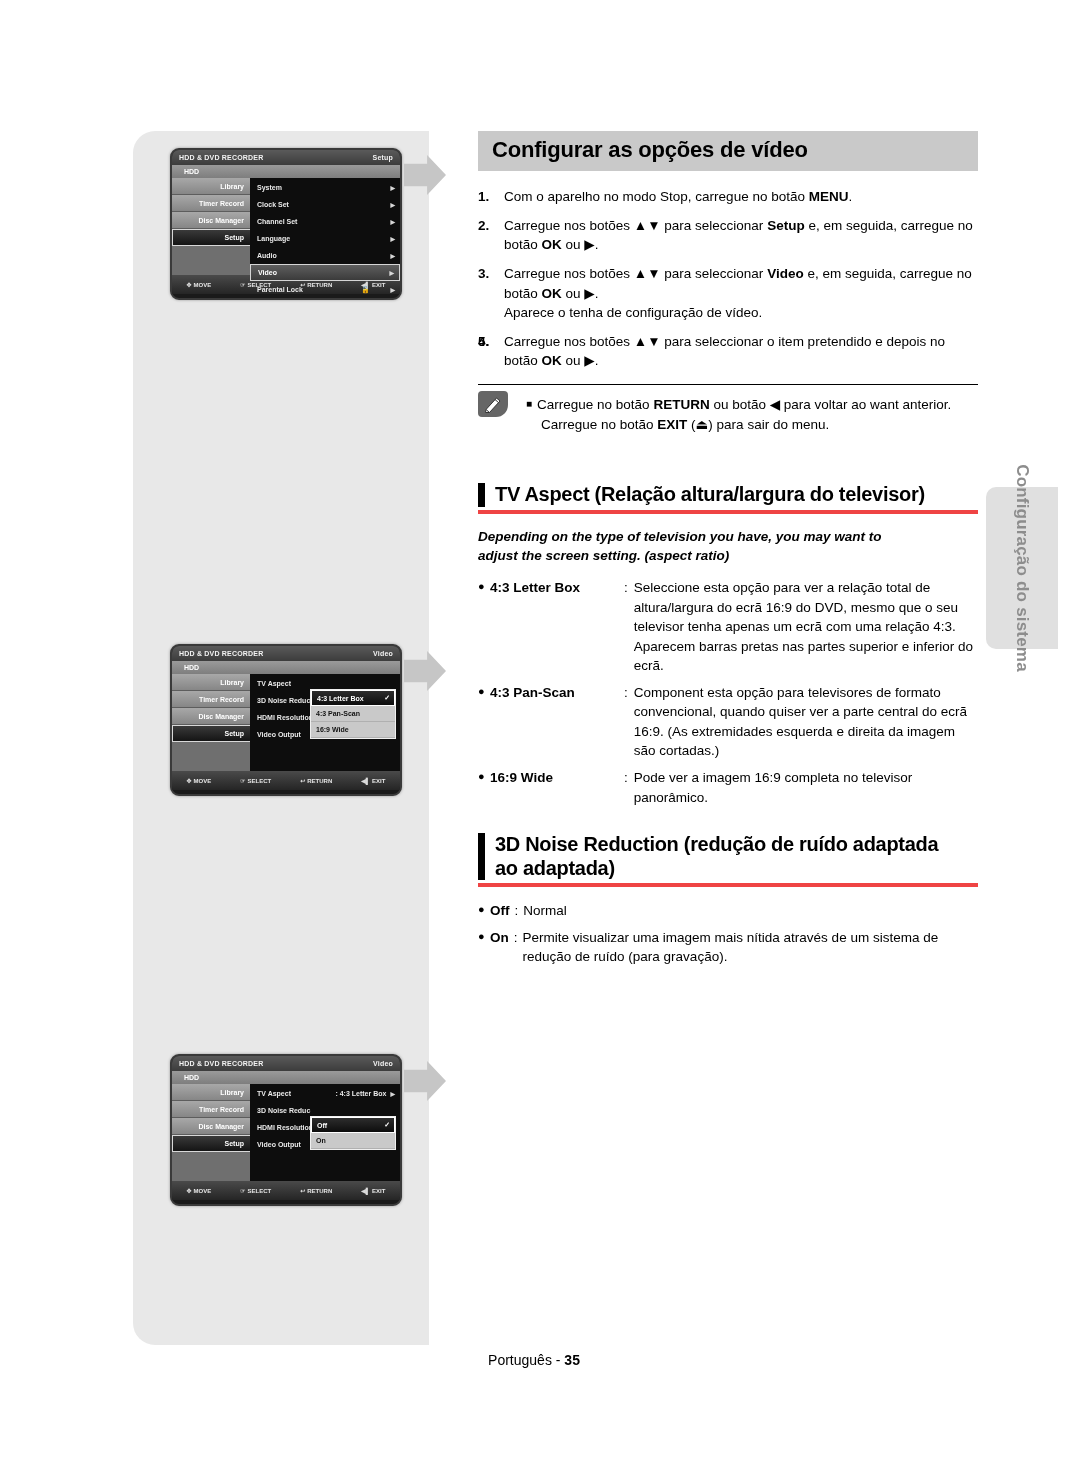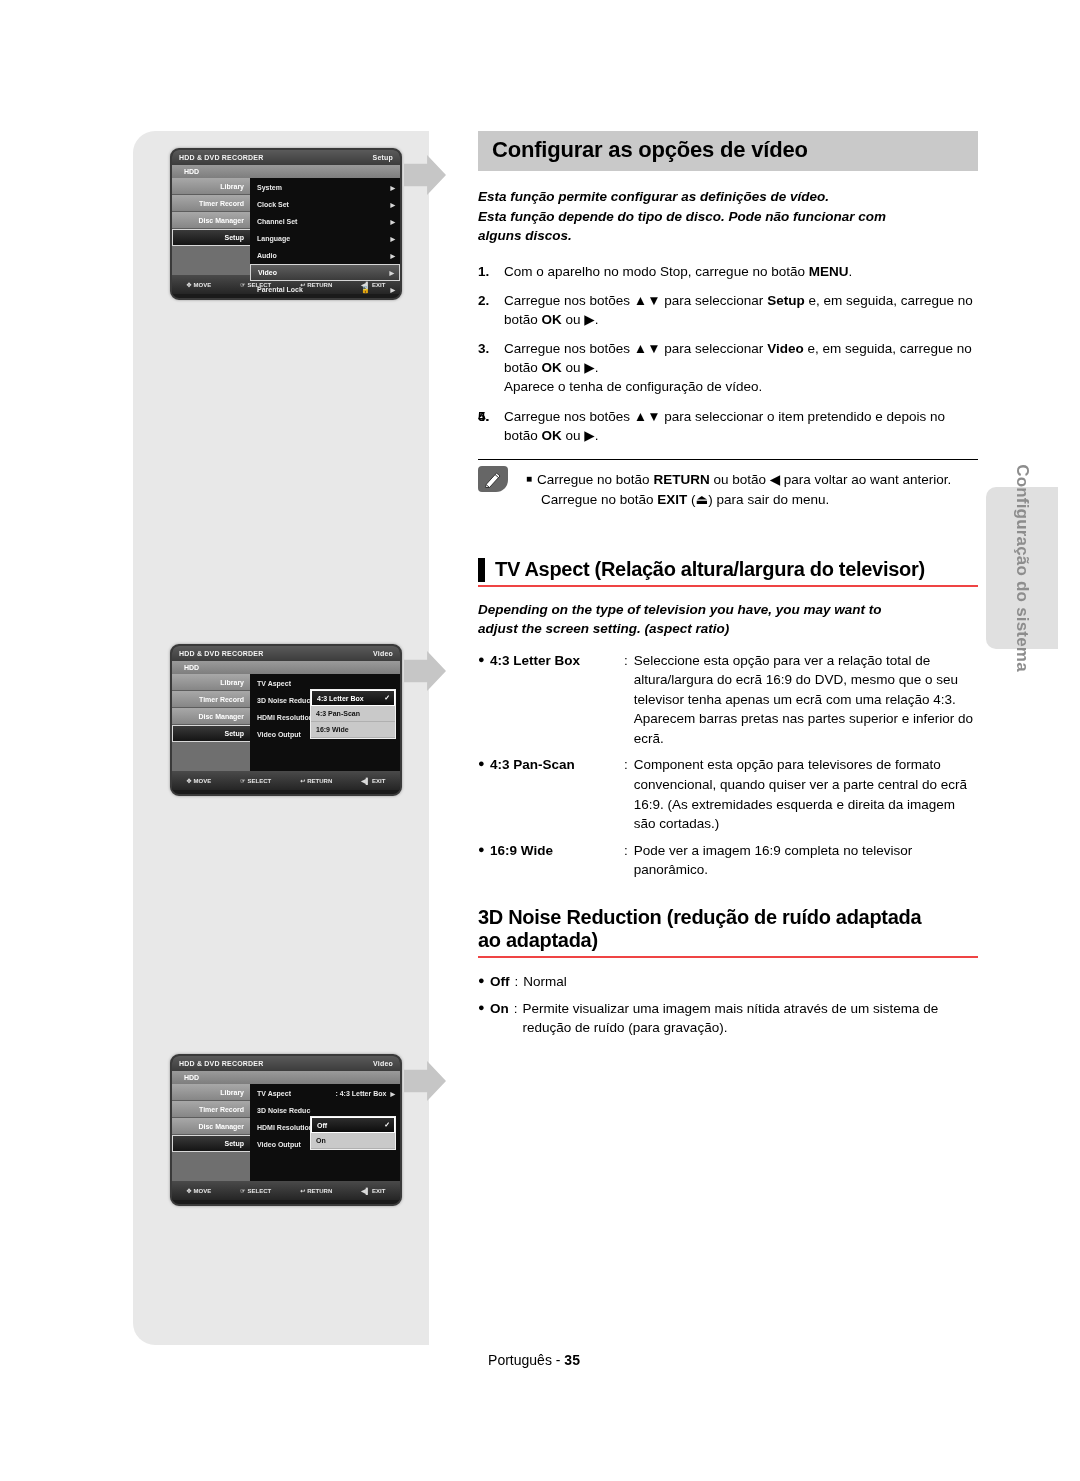--- a/index.html
+++ b/index.html
@@ -206,21 +206,21 @@
   .note-icon svg{display:block;}
   .note-body{
     margin-left:48px;
     font-size:13.5px;line-height:1.45;
   }
   .note-bullet{font-size:10px;vertical-align:2px;margin-right:5px;}
 
   
   .sec-head{
     margin-top:22px;
-    border-bottom:2px solid #ef4444;
+    border-bottom:4px solid #ef4444;
     padding-bottom:3px;
     display:flex;align-items:flex-start;
   }
   .sec-bar{
     width:7px;background:#000;
     margin-right:10px;
     align-self:stretch;
     flex:none;
   }
   .sec-title{
@@ -482,25 +482,20 @@
 <div class="connector" style="left:404px;top:1061px;"></div>
 
 <div class="side-tab">
   <span class="side-tab-text">Configuração do sistema</span>
 </div>
 
 <div class="content">
 
   <div class="band-title">Configurar as opções de vídeo</div>
 
-  <div class="intro">
-    <span>Esta função permite configurar as definições de vídeo.</span><br>
-    <span>Esta função depende do tipo de disco. Pode não funcionar com</span><br>
-    <span>alguns discos.</span>
-  </div>
 
   <ol class="steps" id="steps-list">
       <li><span class="num">1.</span><span><span>Com o aparelho no modo Stop, carregue no botão </span><b>MENU</b><span>.</span></span></li>
       <li><span class="num">2.</span><span><span>Carregue nos botões ▲▼ para seleccionar </span><b>Setup</b><span> e, em seguida, carregue no botão </span><b>OK</b><span> ou ▶.</span></span></li>
       <li><span class="num">3.</span><span><span>Carregue nos botões ▲▼ para seleccionar </span><b>Video</b><span> e, em seguida, carregue no botão </span><b>OK</b><span> ou ▶.</span><br><span>Aparece o tenha de configuração de vídeo.</span></span></li>
       <li><span class="num">4.</span></li>
       <li><span class="num">5.</span><span><span>Carregue nos botões ▲▼ para seleccionar o item pretendido e depois no botão </span><b>OK</b><span> ou ▶.</span></span></li>
     </ol>
 
   <div class="note">
@@ -541,21 +536,21 @@
         <span class="desc">Component esta opção para televisores de formato convencional, quando quiser ver a parte central do ecrã 16:9. (As extremidades esquerda e direita da imagem são cortadas.)</span>
       </li>
       <li>
         <span class="dot">●</span>
         <span class="term">16:9 Wide</span>
         <span class="colon">:</span>
         <span class="desc">Pode ver a imagem 16:9 completa no televisor panorâmico.</span>
       </li>
     </ul>
 
-  <div class="sec-head" style="margin-top:26px;flex-direction:column;">
+  <div class="sec-head" style="margin-top:26px;">
     <div class="sec-bar"></div>
     <div class="sec-title">
       <span>3D Noise Reduction (redução de ruído adaptada</span><br>
       <span>ao adaptada)</span>
     </div>
   </div>
   <ul class="defs narrow" id="nr-list" style="margin-top:14px;">
       <li>
         <span class="dot">●</span>
         <span class="term">Off</span>

